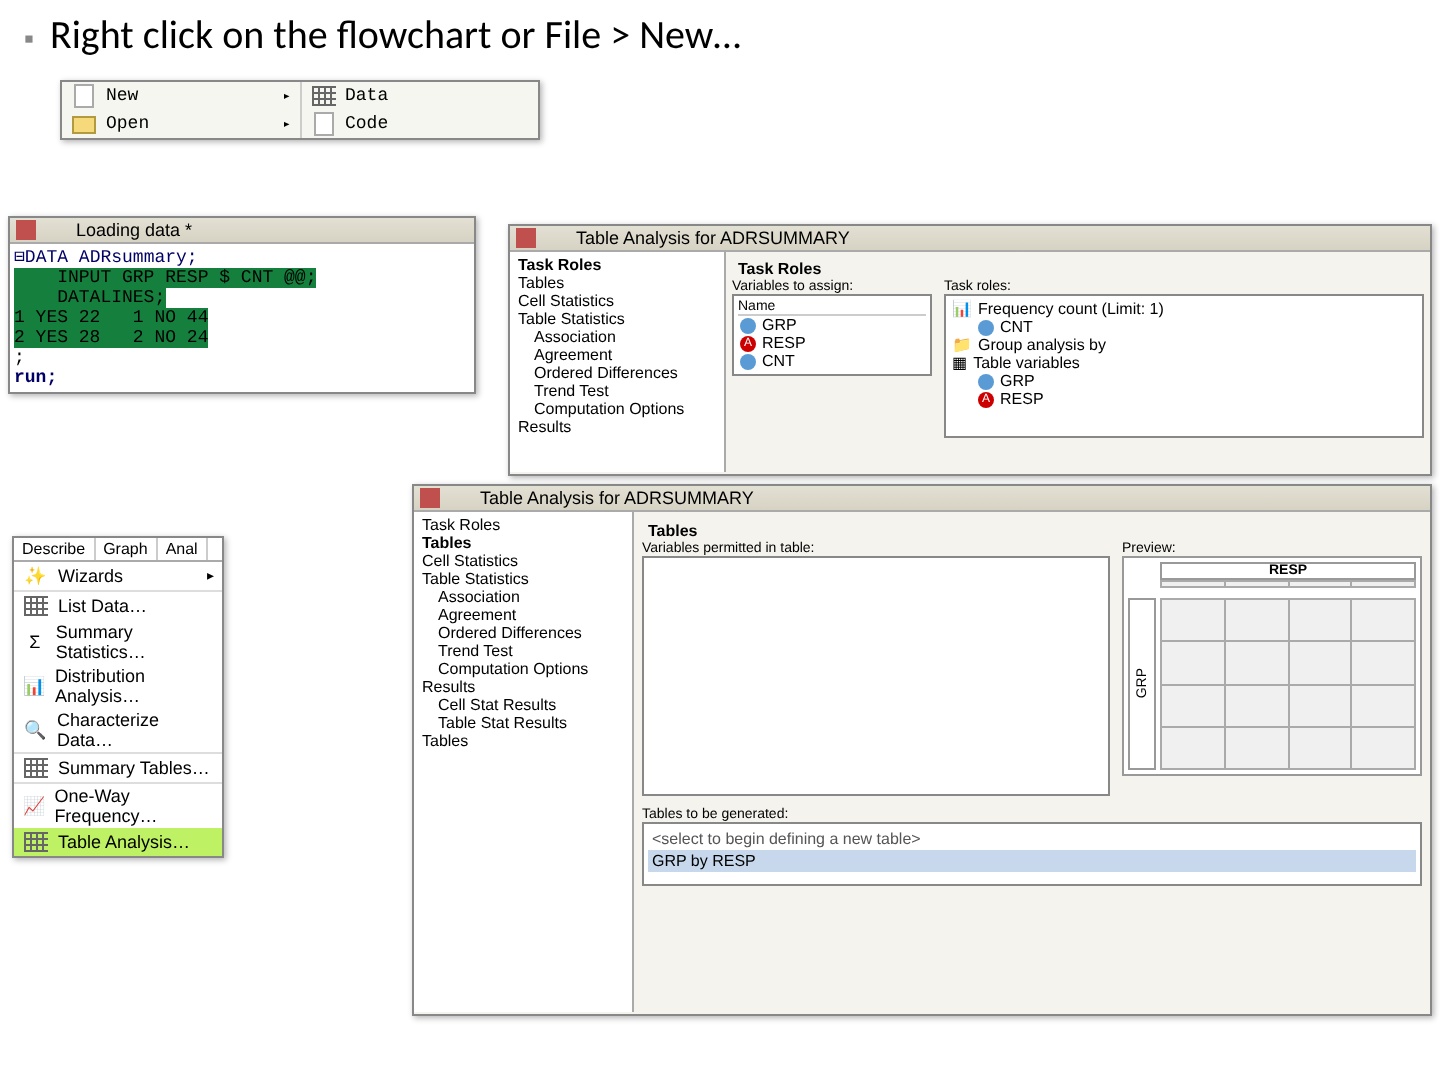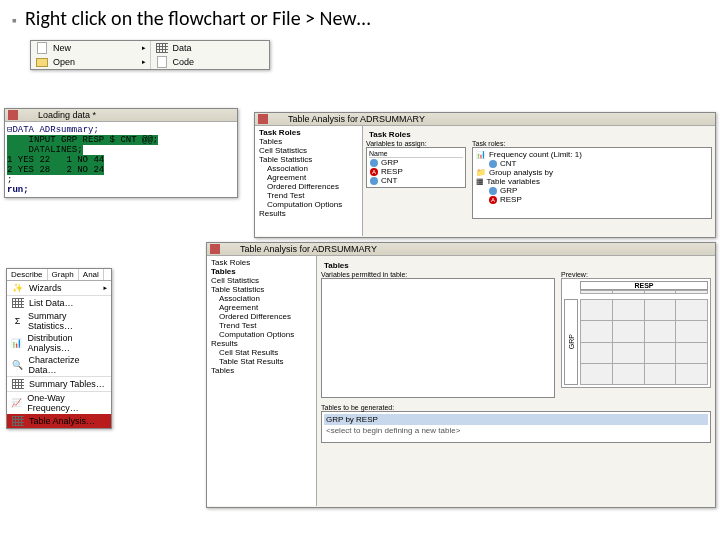--- a/index.html
+++ b/index.html
@@ -31,21 +31,21 @@
   .preview-box { background:#fff; border:1px solid #999; height:110px; padding:3px; position:relative;}
 </style>
 </head>
 <body>
 
 <div class="slide-text">
   <span class="bullet">▪</span><span>Right click on the flowchart or File &gt; New…</span>
 </div>
 
 <div class="panel" style="top:40px; left:30px; width:240px; background:#fff;">
-  <div style="display:flex;">
+  <div style="display:flex;font-family:Liberation Mono, monospace;">
     <div style="flex:1; border-right:1px solid #ccc; background:#f6f6f0;">
       <div class="menu-row">
         <span class="ico">
             <span style="width:10px;height:12px;background:#fff;border:1px solid #aaa;display:inline-block;"></span>
           </span>
         <span>New</span>
         <span style="margin-left:auto;font-size:7px;">▸</span>
       </div>
       <div class="menu-row">
         <span class="ico">
@@ -121,21 +121,21 @@
       <span class="ico">
         <span class="grid-ico"></span>
       </span>
       <span>Summary Tables…</span>
     </div>
   <div style="border-top:1px solid #ddd;"></div>
   <div class="menu-row">
       <span class="ico">📈</span>
       <span>One-Way Frequency…</span>
     </div>
-  <div class="menu-row" style="background:#b91c1c;">
+  <div class="menu-row" style="background:#bef264;">
       <span class="ico">
         <span class="grid-ico"></span>
       </span>
       <span>Table Analysis…</span>
     </div>
 </div>
 
 <div class="panel" style="top:112px; left:254px; width:462px; height:126px;">
   <div class="titlebar">
     <span class="win-icon"></span>
@@ -285,19 +285,19 @@
                     </tr>
               </tbody>
                 </table>
             </div>
           </div>
         </div>
       </div>
       <div style="margin-top:6px;">
         <div style="font-size:7px;">Tables to be generated:</div>
         <div class="var-list" style="min-height:32px;">
+          <div style="font-size:8px; color:#555; padding:1px 2px;">&lt;select to begin defining a new table&gt;</div>
           <div style="background:#c8d8ec; font-size:8px; padding:1px 2px;">GRP by RESP</div>
-          <div style="font-size:8px; color:#555; padding:1px 2px;">&lt;select to begin defining a new table&gt;</div>
         </div>
       </div>
     </div>
   </div>
 </div>
 
 </body></html>

